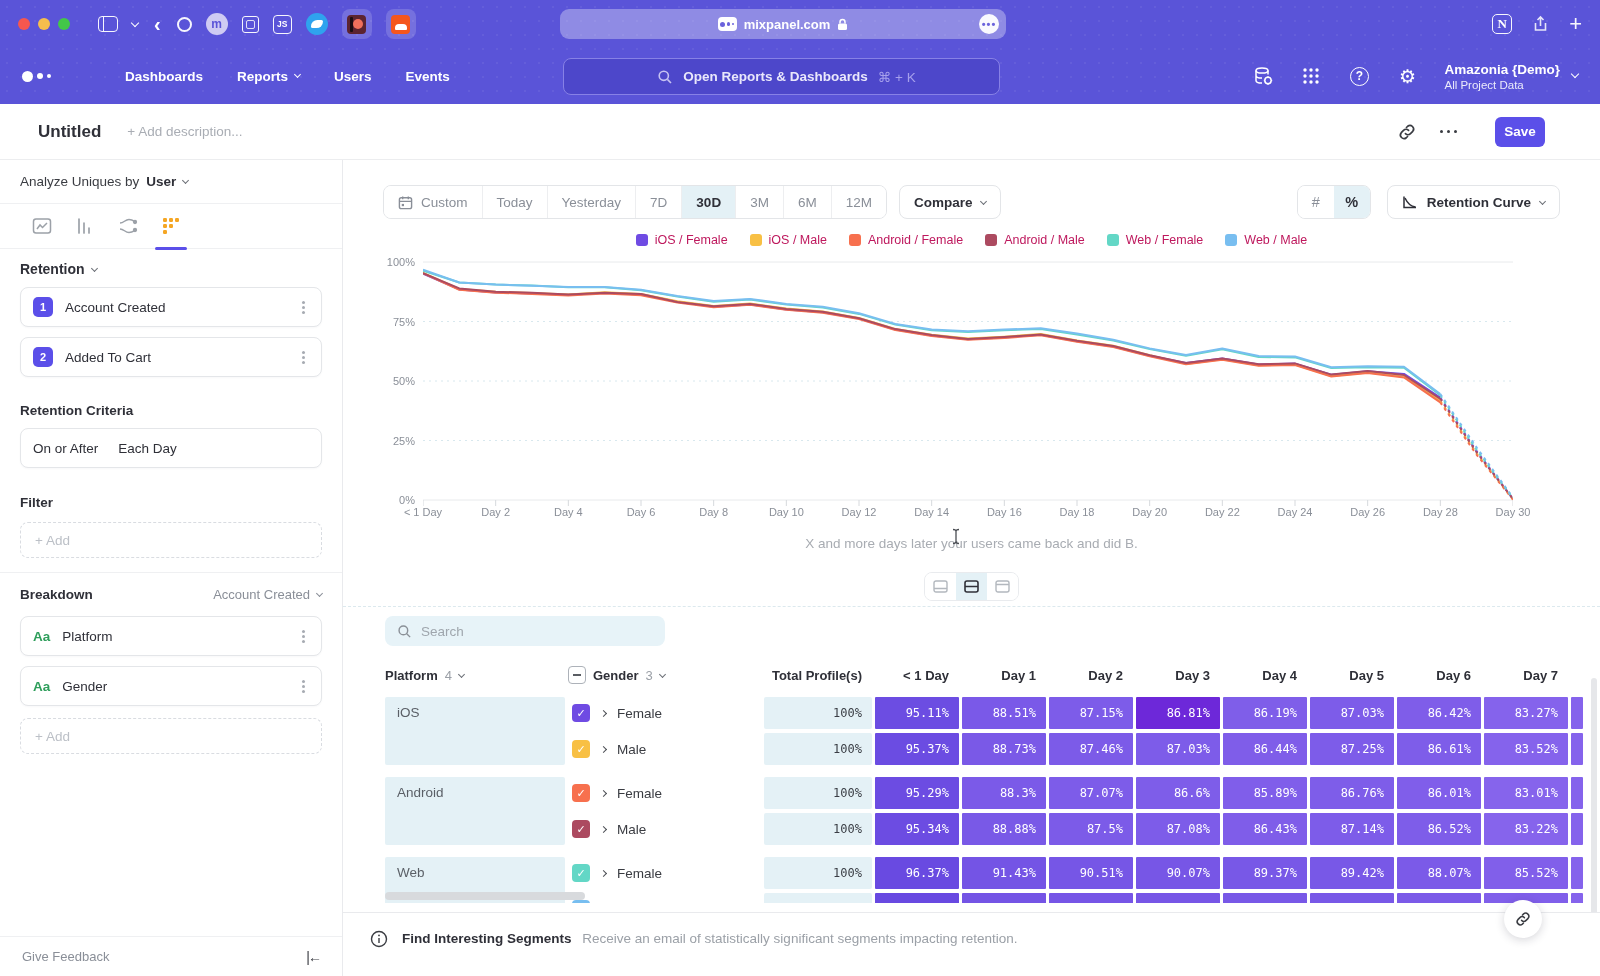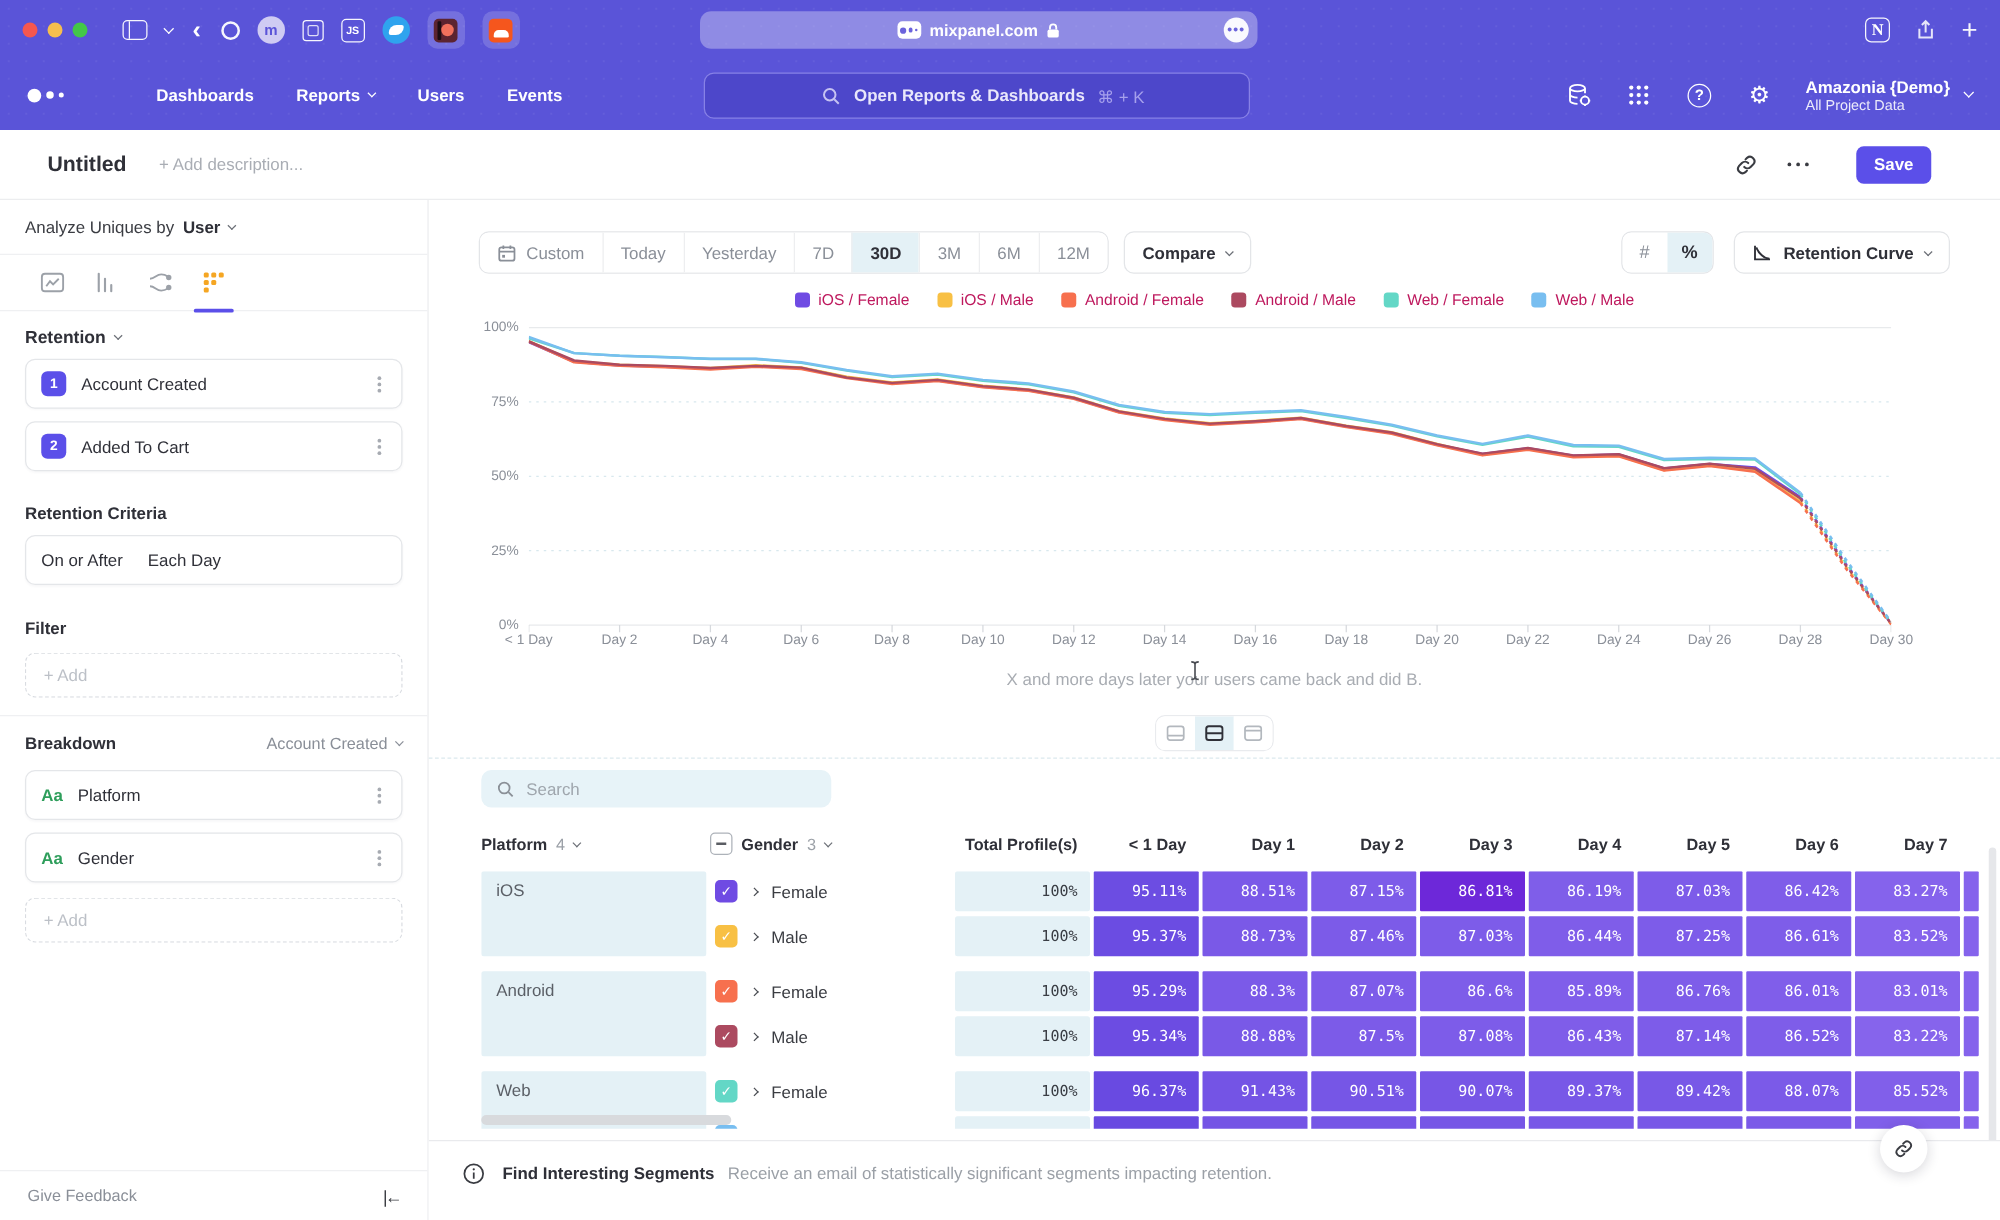--- a/index.html
+++ b/index.html
@@ -59,21 +59,21 @@
   .orgsub{font-weight:400;font-size:11.5px;color:rgba(255,255,255,.88);}
 
   
   .rhead{height:56px;border-bottom:1px solid #ECEDEF;display:flex;align-items:center;padding:0 55px 0 38px;background:#fff;}
   .rtitle{font-size:17px;font-weight:700;color:#2F3038;}
   .rdesc{margin-left:26px;color:#A9ADB4;font-size:13.5px;}
   .rspacer{flex:1;}
   .hact{display:flex;align-items:center;gap:24px;color:#3A3C42;}
   .hdots{display:flex;gap:3.5px;}
   .hdots i{width:3.5px;height:3.5px;border-radius:50%;background:#3A3C42;}
-  .savebtn{width:60px;height:30px;border-radius:6px;background:#5B4FE9;color:#fff;border:none;font-weight:600;font-size:13.5px;font-family:inherit;margin-left:14px;}
+  .savebtn{width:50px;height:30px;border-radius:6px;background:#5B4FE9;color:#fff;border:none;font-weight:600;font-size:13.5px;font-family:inherit;margin-left:14px;}
 
   
   .layout{display:flex;height:816px;}
   .sidebar{width:343px;border-right:1px solid #E9EAED;position:relative;flex:none;}
   .main{flex:1;position:relative;background:#fff;}
 
   
   .sb-row1{height:44px;display:flex;align-items:center;gap:7px;padding:0 20px;border-bottom:1px solid #EFF0F2;color:#3A3C42;}
   .sb-row1 b{color:#2F3038;}
   .sb-row1 .chev{color:#6B6F76;margin-top:-3px;}

